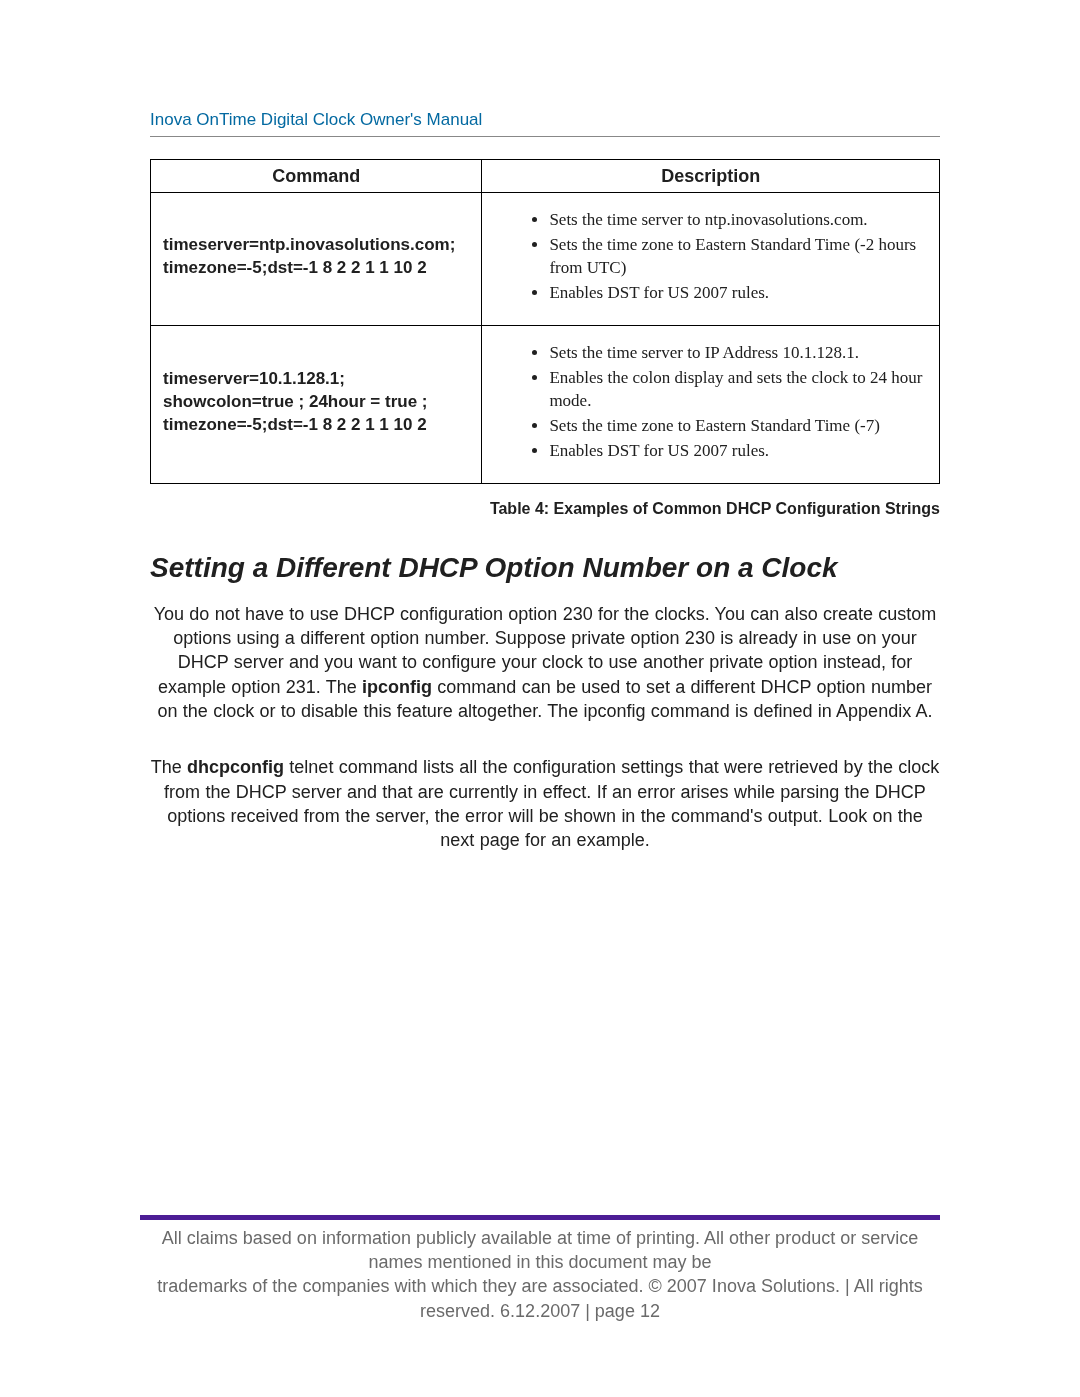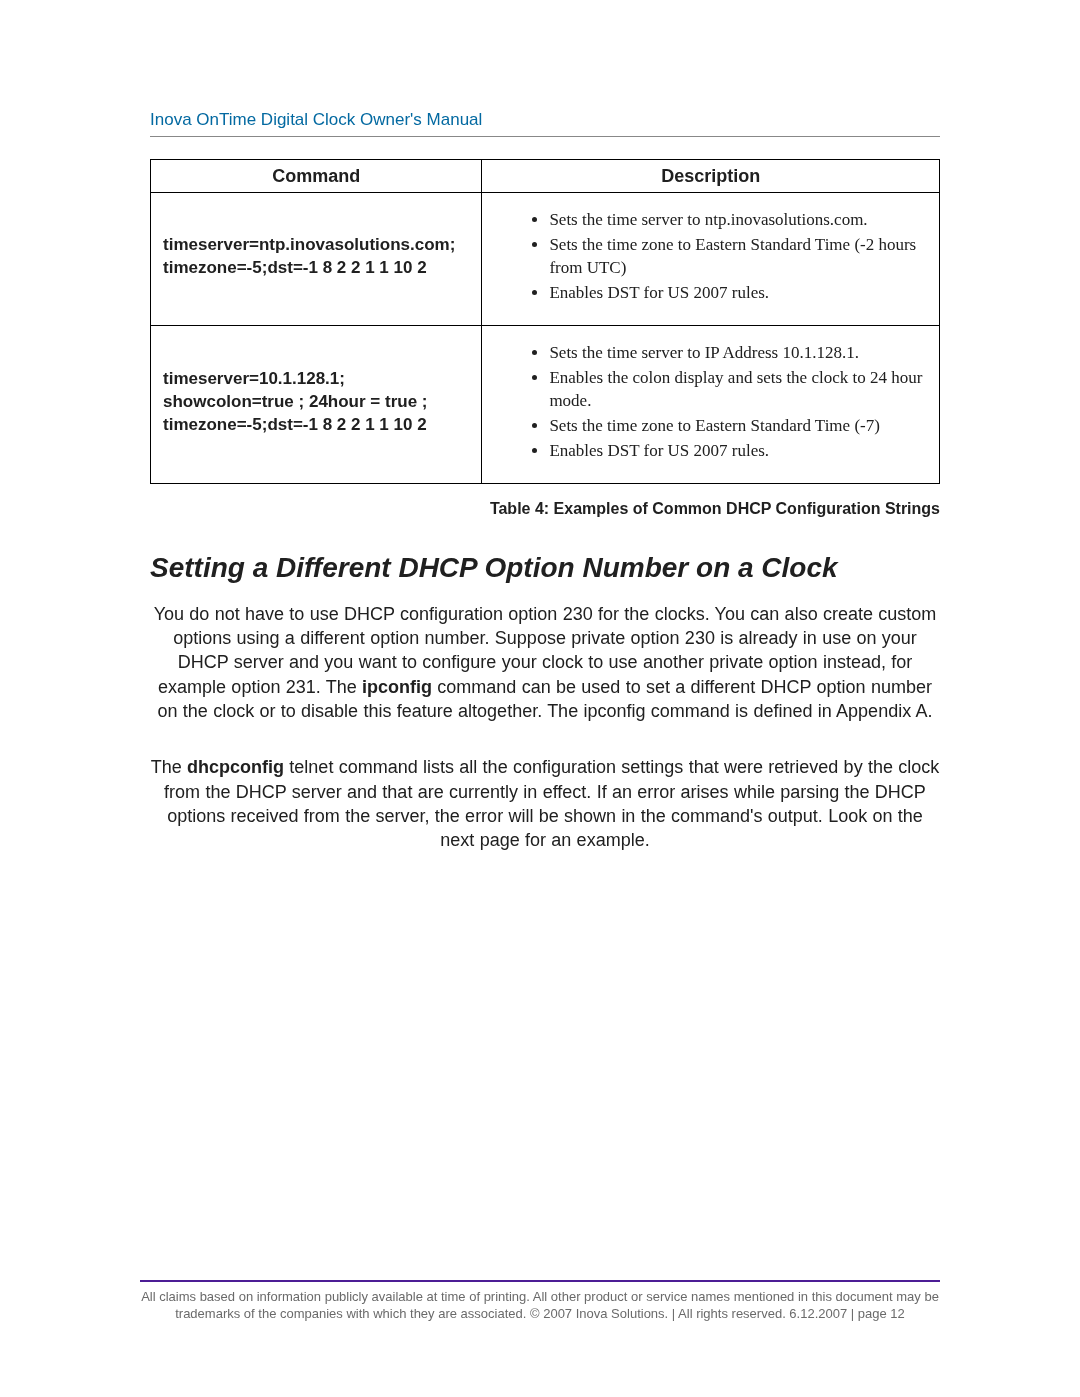--- a/index.html
+++ b/index.html
@@ -83,23 +83,23 @@
     text-align: center;
   }
   .body-para .bold {
     font-weight: bold;
   }
   .footer {
     position: absolute;
     left: 140px;
     right: 140px;
     bottom: 74px;
-    border-top: 2px solid #4c1d95;
+    border-top: 5px solid #4c1d95;
     padding-top: 6px;
-    font-size: 13px;
+    font-size: 18px;
     color: #6a6a6a;
     text-align: center;
     line-height: 1.35;
   }
 </style>
 </head>
 <body>
 
 <div class="page">
 

